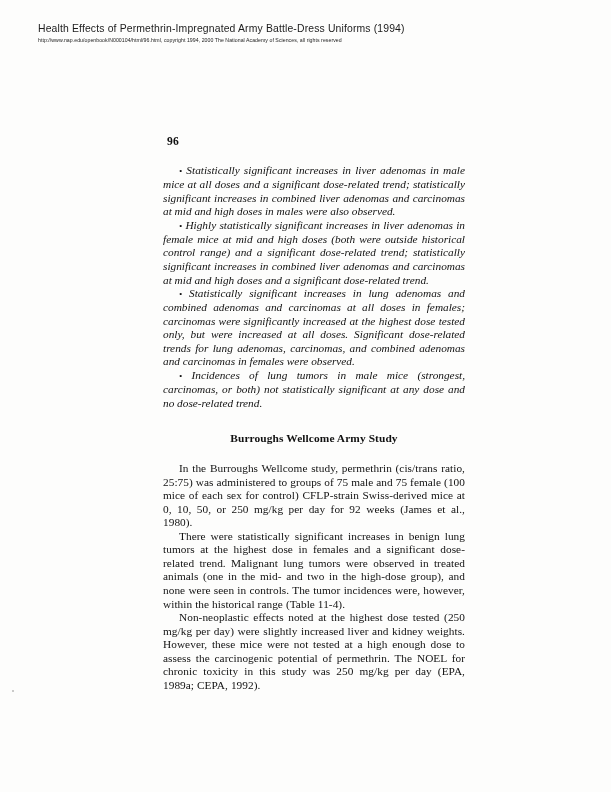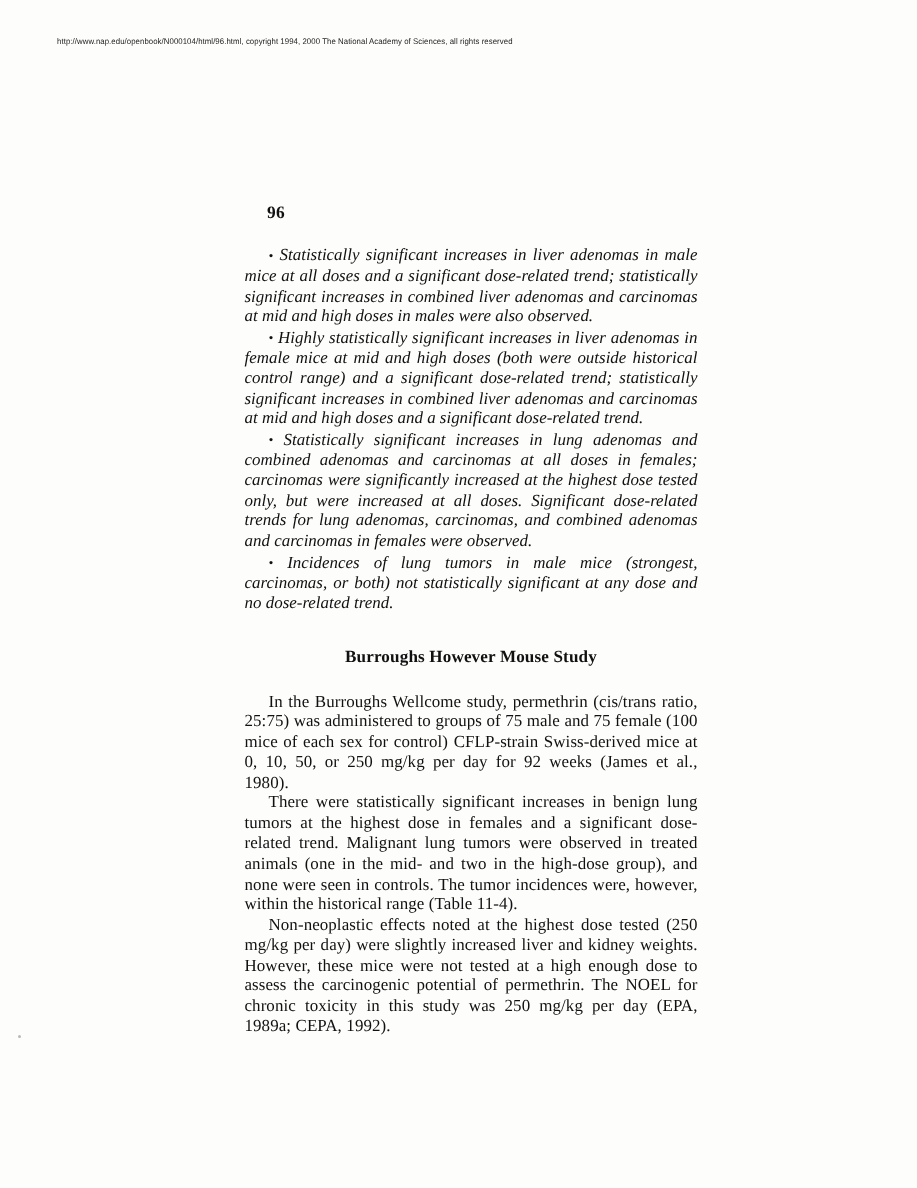--- a/index.html
+++ b/index.html
@@ -53,21 +53,21 @@
   .content {
     position: absolute;
     left: 163px;
     top: 135px;
     width: 302px;
   }
 
   .running-head {
     display: flex;
     align-items: flex-end;
-    margin: 0 0 16px 15px;
+    margin: 0 0 16px 4px;
     font-size: 11.6px;
   }
   .folio {
     font-weight: bold;
     font-size: 11.6px;
     min-width: 34px;
     letter-spacing: 0.2px;
   }
   .running-title {
     font-weight: bold;
@@ -132,38 +132,39 @@
     background: #b9b9b9;
     border-radius: 50%;
   }
 </style>
 </head>
 <body>
 
 <div class="page">
 
   <div class="scan-header">
+    <div class="scan-title">Health Effects of Permethrin-Impregnated Army Battle-Dress Uniforms  (1994)</div>
     <div class="scan-url">http://www.nap.edu/openbook/N000104/html/96.html, copyright 1994, 2000 The National Academy of Sciences, all rights reserved</div>
   </div>
 
   <div class="content">
 
     <div class="running-head">
       <span class="folio">96</span>
     </div>
 
 
     <ul class="bullets">
       <li><span class="dot">•</span> <span>Statistically significant increases in liver adenomas in male mice at all doses and a significant dose-related trend; statistically significant increases in combined liver adenomas and carcinomas at mid and high doses in males were also observed.</span></li>
       <li><span class="dot">•</span> <span>Highly statistically significant increases in liver adenomas in female mice at mid and high doses (both were outside historical control range) and a significant dose-related trend; statistically significant increases in combined liver adenomas and carcinomas at mid and high doses and a significant dose-related trend.</span></li>
       <li><span class="dot">•</span> <span>Statistically significant increases in lung adenomas and combined adenomas and carcinomas at all doses in females; carcinomas were significantly increased at the highest dose tested only, but were increased at all doses.  Significant dose-related trends for lung adenomas, carcinomas, and combined adenomas and carcinomas in females were observed.</span></li>
       <li><span class="dot">•</span> <span>Incidences of lung tumors in male mice (strongest, carcinomas, or both) not statistically significant at any dose and no dose-related trend.</span></li>
     </ul>
 
-    <h2 class="section-head">Burroughs However Mouse Study</h2>
+    <h2 class="section-head">Burroughs Wellcome Army Study</h2>
 
     <div class="para-block">
       <p class="body">In the Burroughs Wellcome study, permethrin (cis/trans ratio, 25:75) was administered to groups of 75 male and 75 female (100 mice of each sex for control) CFLP-strain Swiss-derived mice at 0, 10, 50, or 250 mg/kg per day for 92 weeks (James et al., 1980).</p>
       <p class="body">There were statistically significant increases in benign lung tumors at the highest dose in females and a significant dose-related trend.  Malignant lung tumors were observed in treated animals (one in the mid- and two in the high-dose group), and none were seen in controls.  The tumor incidences were, however, within the historical range (Table 11-4).</p>
       <p class="body">Non-neoplastic effects noted at the highest dose tested (250 mg/kg per day) were slightly increased liver and kidney weights.  However, these mice were not tested at a high enough dose to assess the carcinogenic potential of permethrin.  The NOEL for chronic toxicity in this study was 250 mg/kg per day (EPA, 1989a; CEPA, 1992).</p>
     </div>
 
   </div>
 
   <div class="speck"></div>

